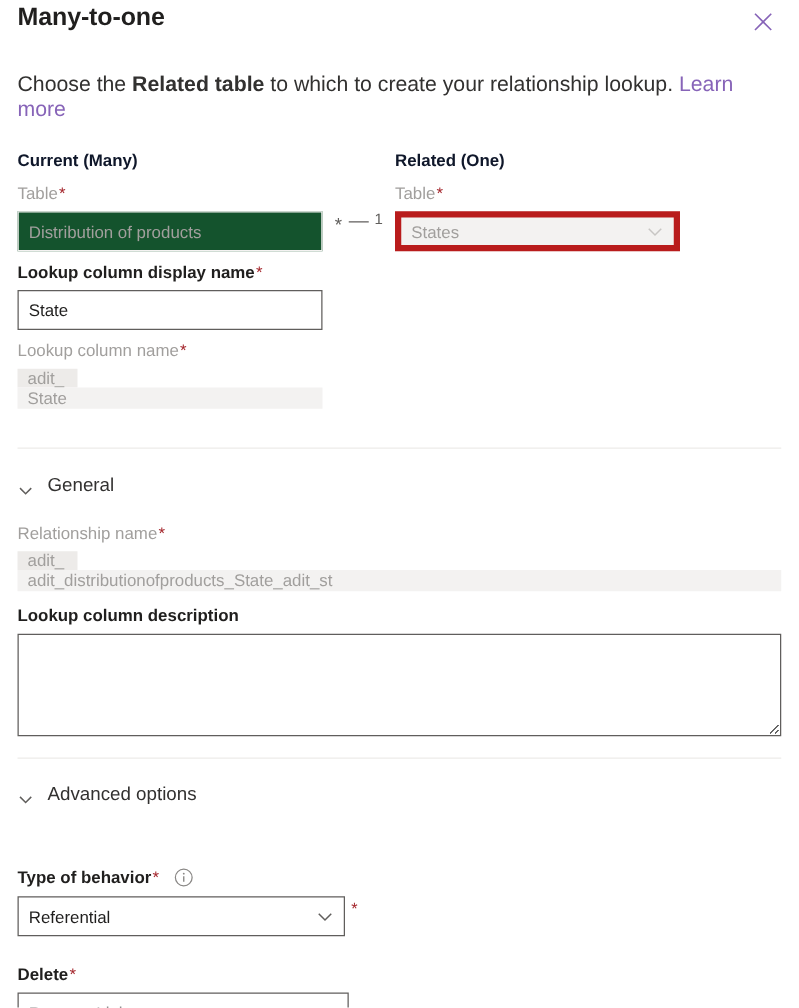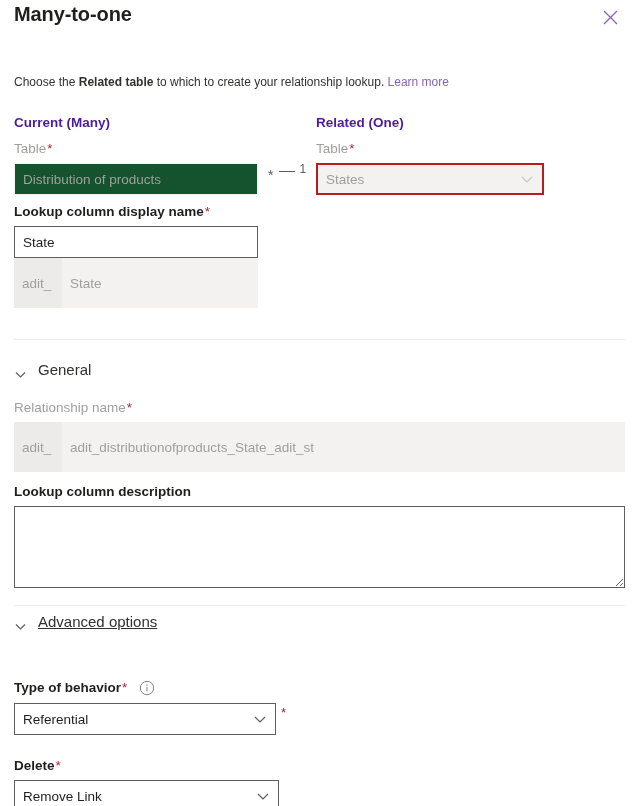--- a/index.html
+++ b/index.html
@@ -46,24 +46,24 @@
     background: transparent;
     border: none;
     cursor: pointer;
     padding: 0;
     margin-top: 2px;
   }
   .close-btn svg { display: block; }
 
   
   .subtitle {
-    font-size: 12px;
+    font-size: 17px;
     line-height: 20px;
     color: #323130;
-    margin-top: 40px;
+    margin-top: 26px;
   }
   .subtitle b { font-weight: 700; }
   .link {
     color: #8764b8;
     text-decoration: none;
     cursor: pointer;
   }
 
   
   .columns {
@@ -76,21 +76,21 @@
     display: flex;
     align-items: flex-end;
     justify-content: center;
     padding-bottom: 16px;
   }
   .col-right { width: 228px; }
 
   .group-title {
     font-size: 13.5px;
     font-weight: 700;
-    color: #4c1d95;
+    color: #0f172a;
     line-height: 18px;
   }
   .field-label {
     font-size: 13.5px;
     line-height: 18px;
     margin-top: 8px;
     margin-bottom: 5px;
     color: #323130;
   }
   .field-label.dim { color: #a19f9d; }
@@ -128,38 +128,39 @@
     background: #ffffff;
     display: flex;
     align-items: center;
     padding: 0 8px;
     font-size: 13.5px;
     color: #201f1e;
     cursor: pointer;
     position: relative;
   }
   .dropdown.disabled {
-    border: 2px solid #b91c1c;
+    border: 5px solid #b91c1c;
     background: #f3f2f1;
     color: #a19f9d;
     cursor: default;
   }
   .dropdown .val { flex: 1; }
   .chev {
     width: 14px;
     height: 14px;
     flex: none;
     margin-left: 6px;
   }
 
   
   .prefix-row {
     display: flex;
     width: 100%;
-    height: 50px;
+    height: 32px;
+    flex-direction: column;
   }
   .prefix-box {
     box-sizing: border-box;
     width: 48px;
     flex: none;
     background: #edebe9;
     display: flex;
     align-items: center;
     padding: 0 8px;
     font-size: 13.5px;
@@ -311,20 +312,23 @@
       </div>
     </div>
   </div>
 
   <div style="width:244px;">
     <div class="field-label bold">
       <span>Lookup column display name</span><span class="req">*</span>
     </div>
     <input class="input" type="text" value="State" style="">
 
+    <div class="field-label dim">
+      <span>Lookup column name</span><span class="req">*</span>
+    </div>
     <div class="prefix-row">
       <div class="prefix-box">adit_</div>
       <div class="prefix-val">State</div>
     </div>
   </div>
 
   <div class="divider" style="margin-top:31px;"></div>
 
   <div class="section-head" style="margin-top:20px;">
     <span class="section-chev">
@@ -341,21 +345,21 @@
   <div class="prefix-row">
     <div class="prefix-box">adit_</div>
     <div class="prefix-val">adit_distributionofproducts_State_adit_st</div>
   </div>
 
   <div class="field-label bold" style="margin-top:11px;">Lookup column description</div>
   <textarea class="textarea" placeholder="" style=""></textarea>
 
   <div class="divider" style="margin-top:17px;"></div>
 
-  <div class="section-head" style="margin-top:6px;text-decoration:underline;">
+  <div class="section-head" style="margin-top:19px;">
     <span class="section-chev">
       <svg width="13" height="13" viewBox="0 0 13 13" aria-hidden="true">
         <path d="M2 4.5 L6.5 9 L11 4.5" stroke="#605e5c" stroke-width="1.2" fill="none"></path>
       </svg>
     </span>
     <span class="label">Advanced options</span>
   </div>
 
   <div class="inline-label-row" style="margin-top:47px;">
     <span class="field-label bold" style="margin:0;">

